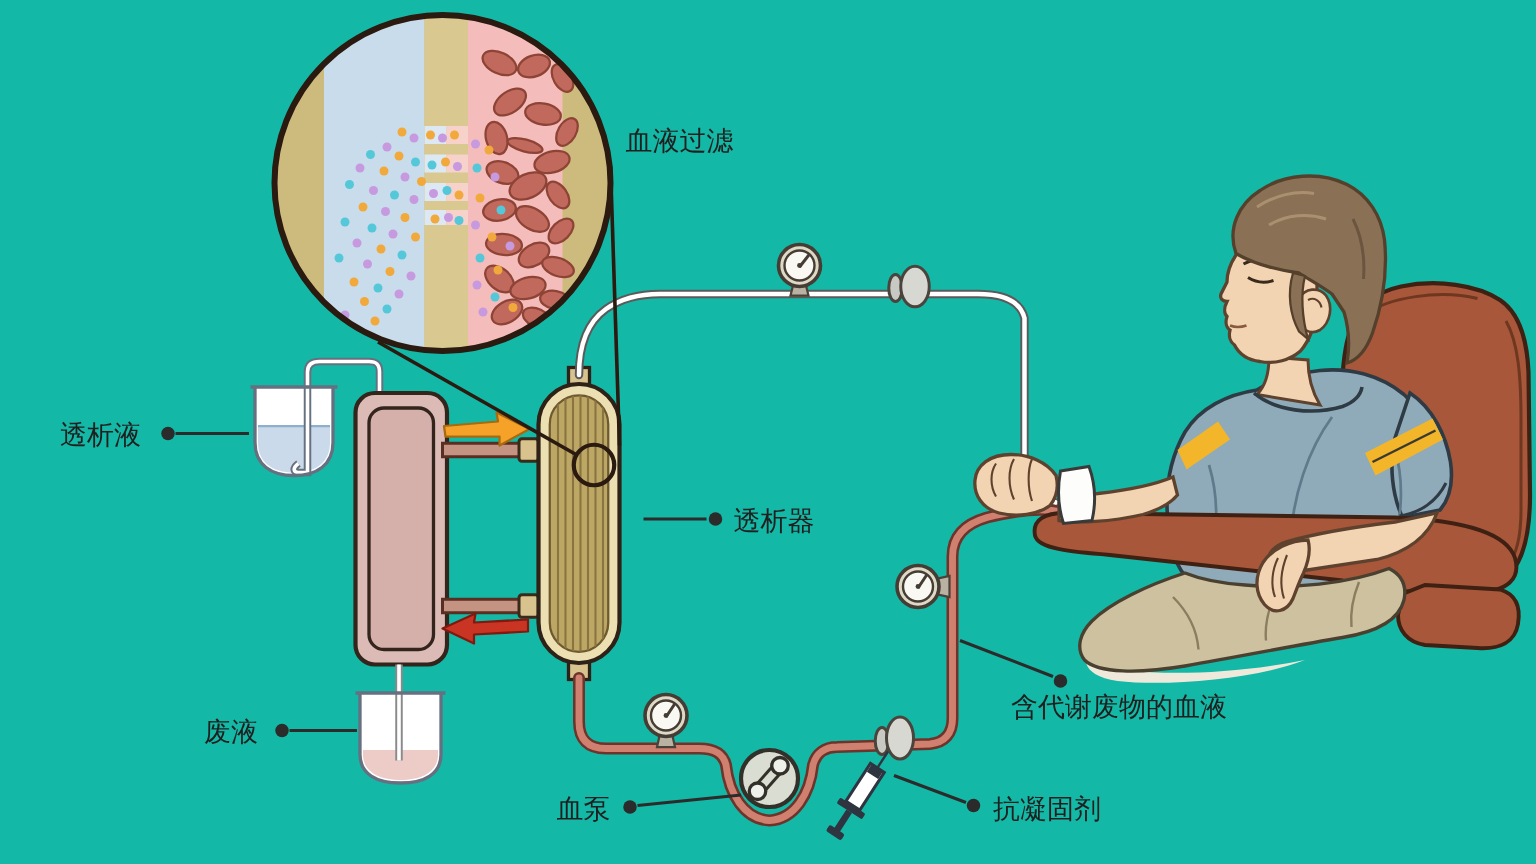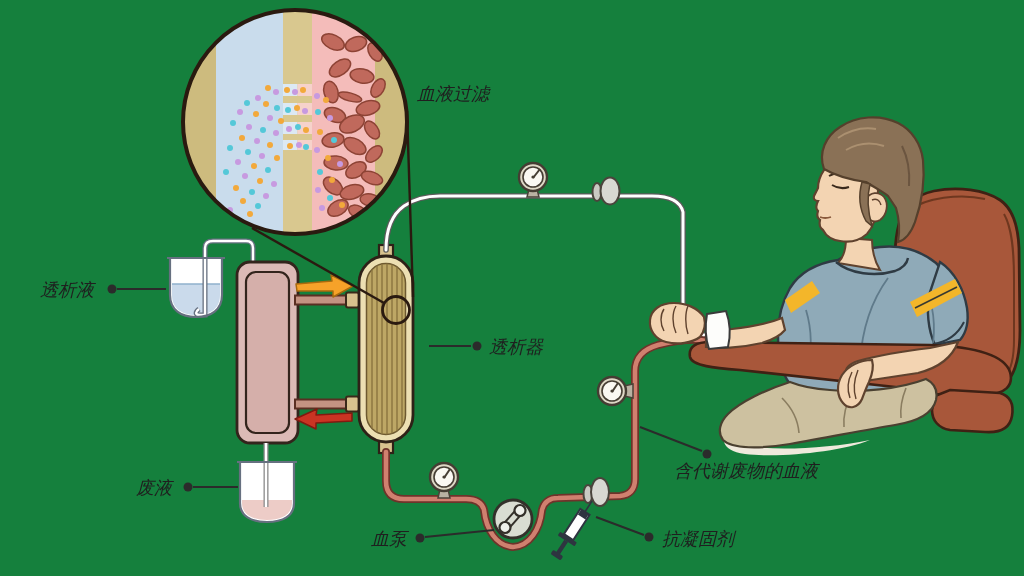--- a/index.html
+++ b/index.html
@@ -1,17 +1,17 @@
 <!DOCTYPE html>
 <html><head>
 <meta charset="utf-8">
 <style>
   html,body{margin:0;padding:0;background:#fff;}
-  .stage{position:relative;width:1024px;height:576px;background:#15803d;overflow:hidden;
-         font-family:"Liberation Sans","DejaVu Sans",sans-serif;font-style:italic;}
+  .stage{position:relative;width:1024px;height:576px;background:#14b8a6;overflow:hidden;
+         font-family:"Liberation Sans","DejaVu Sans",sans-serif;}
   svg{position:absolute;left:0;top:0;}
   text.lbl{font-size:18px;fill:#1f1f1f;font-family:"Liberation Sans","DejaVu Sans",sans-serif;}
   .leader{stroke:#2b2b2b;stroke-width:2;fill:none;}
   .ldot{fill:#2b2b2b;}
 </style>
 </head>
 <body>
 
 <div class="stage">
 <svg width="1024" height="576" viewBox="0 0 1024 576" xmlns="http://www.w3.org/2000/svg">

